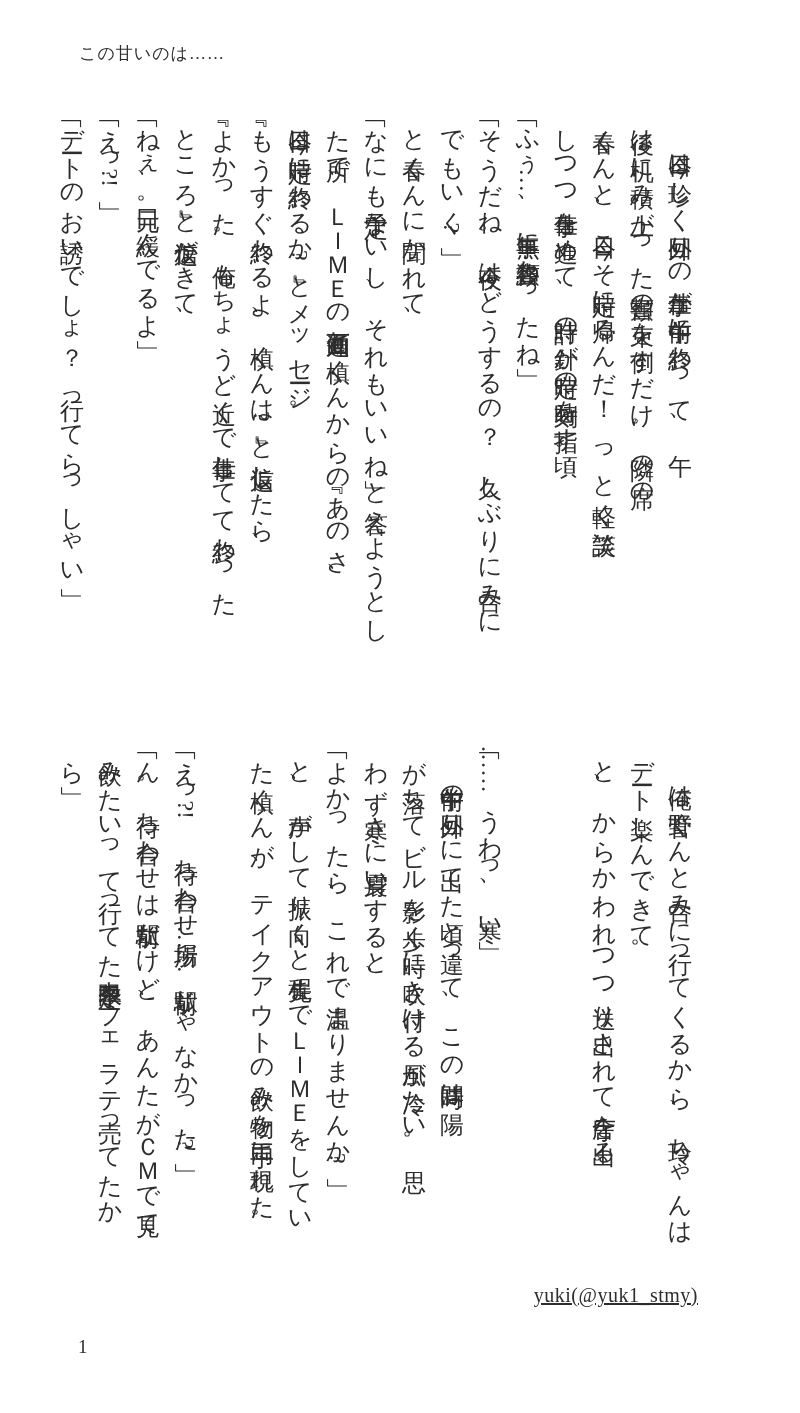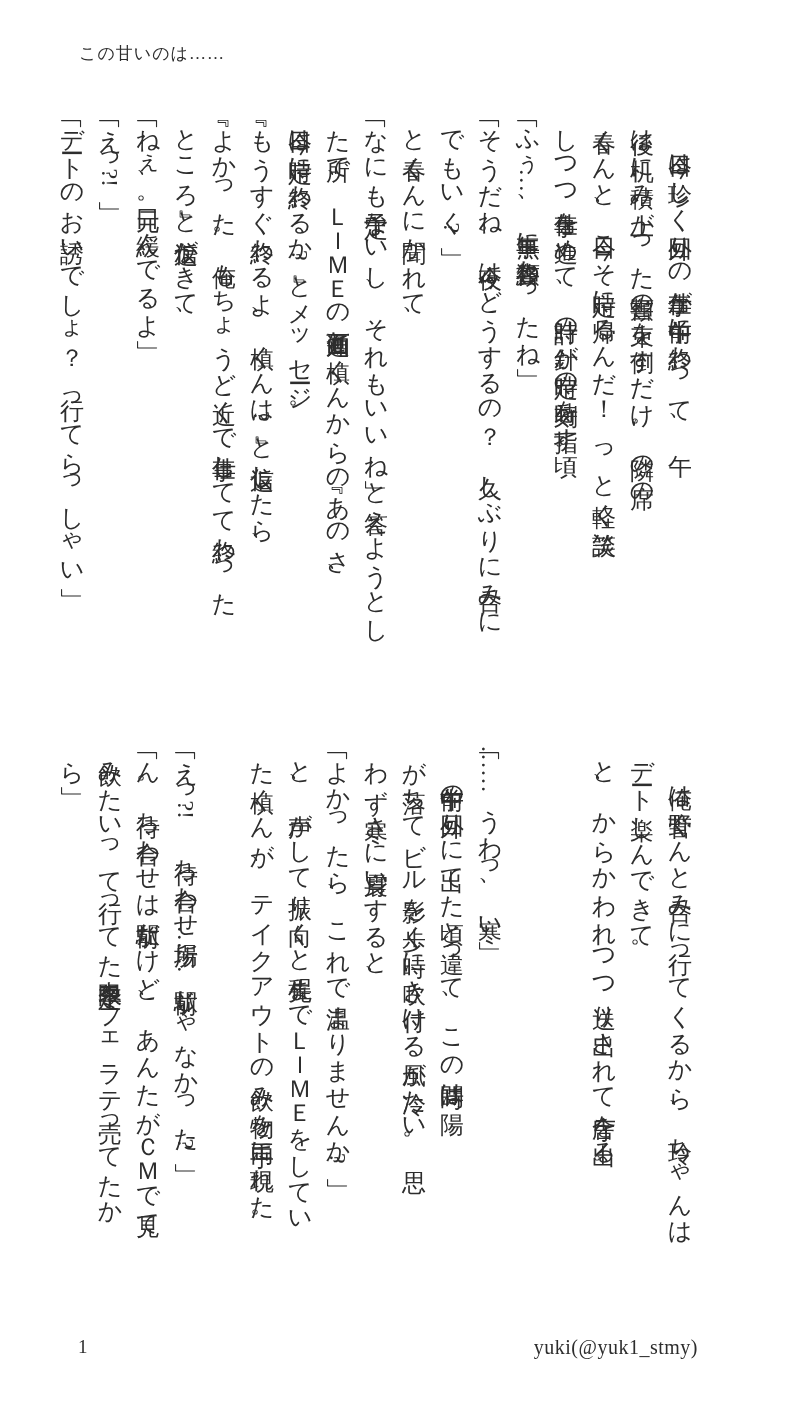--- a/index.html
+++ b/index.html
@@ -43,23 +43,24 @@
   }
   .footer-page-number {
     position: absolute;
     left: 78px;
     top: 1336px;
     font-size: 19px;
   }
   .footer-credit {
     position: absolute;
     right: 78px;
-    top: 1336px;
+    top: 1284px;
     font-size: 20px;
     letter-spacing: 0.5px;
+    text-decoration: underline;
   }
 </style>
 </head>
 <body>
 
 <div class="page">
 
   <div class="header-title">この甘いのは……</div>
 
   <div class="vblock vblock-1">

